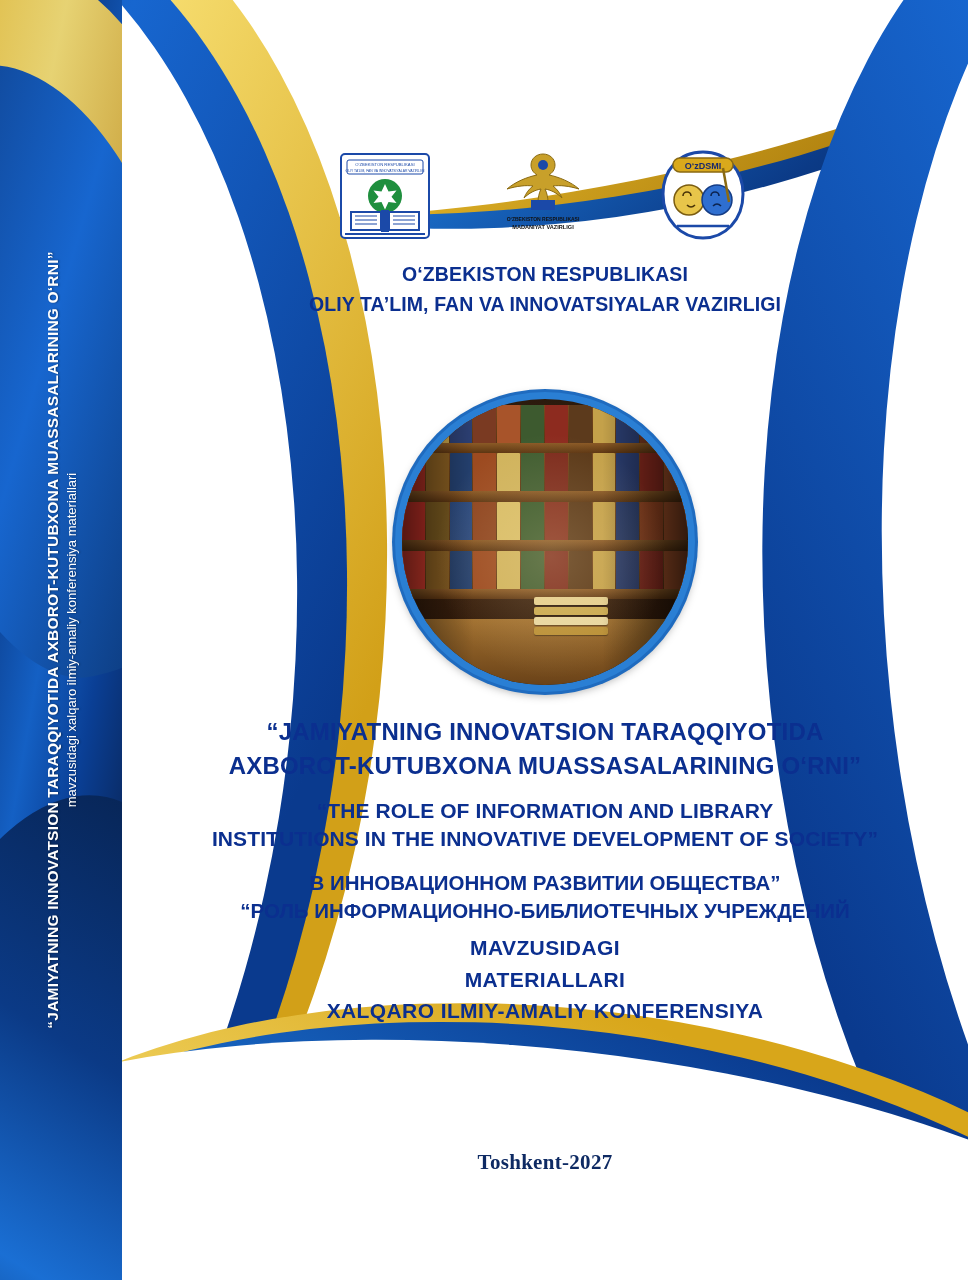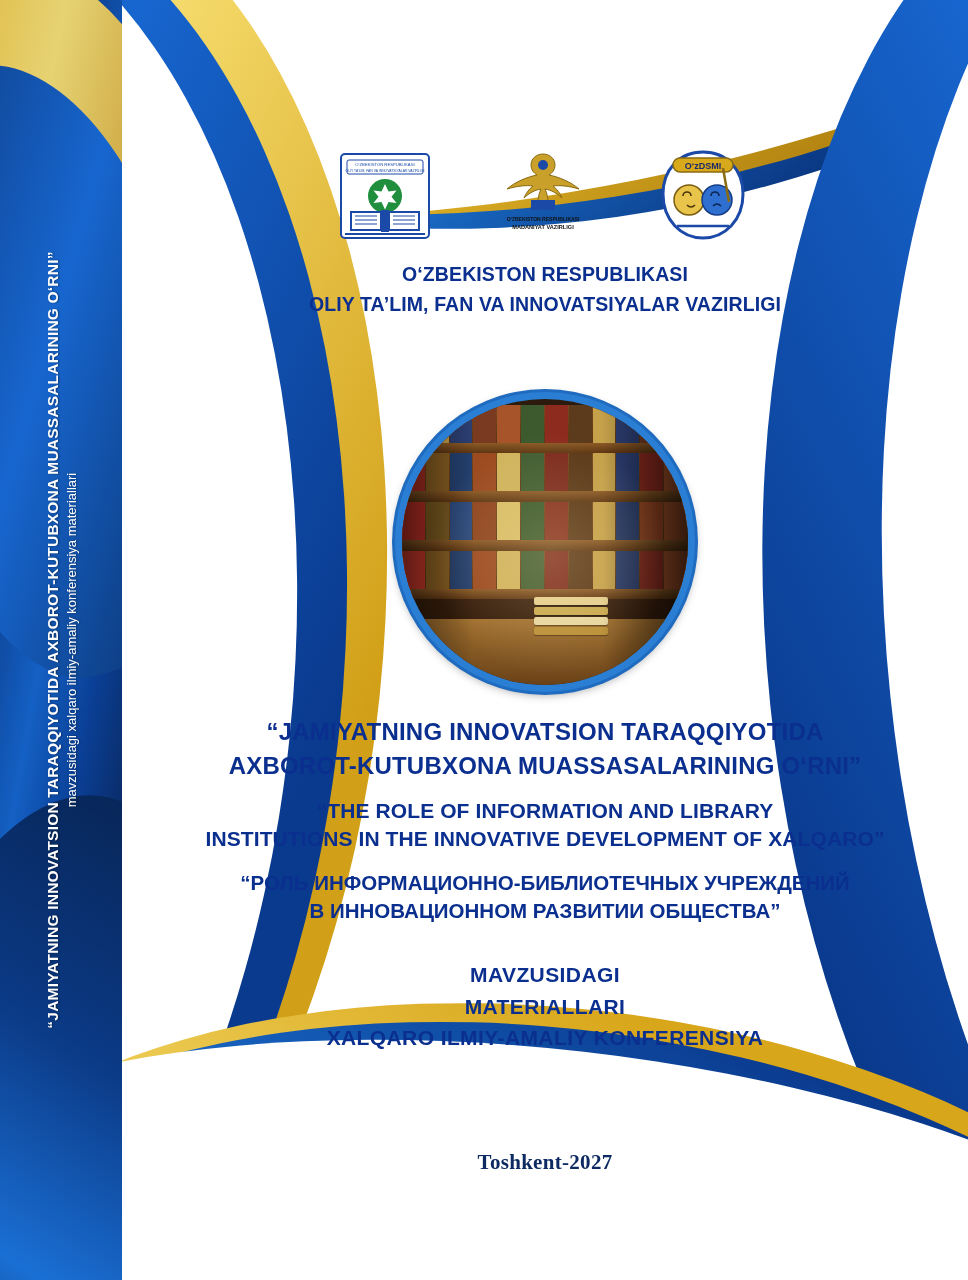--- a/index.html
+++ b/index.html
@@ -171,21 +171,21 @@
     color:#0b2f8f;font-weight:bold;font-size:24px;line-height:1.42;letter-spacing:.2px;
   }
   .t-en{
     margin-top:14px;color:#0b2f8f;font-weight:bold;font-size:21px;line-height:1.34;
     font-family:"Liberation Sans Narrow","Liberation Sans",sans-serif;letter-spacing:.1px;
   }
   .t-ru{
     margin-top:16px;color:#0b2f8f;font-weight:bold;font-size:20.5px;line-height:1.34;
   }
   .t-mav{
-    margin-top:35px;color:#0b2f8f;font-weight:bold;font-size:21px;line-height:1.5;letter-spacing:.4px;
+    margin-top:8px;color:#0b2f8f;font-weight:bold;font-size:21px;line-height:1.5;letter-spacing:.4px;
   }
 
   .city{
     position:absolute;top:1150px;left:0;width:846px;text-align:center;
     color:#0e2a63;font-weight:bold;font-size:21px;letter-spacing:.3px;
     font-family:"Liberation Serif",serif;
   }
 </style>
 </head>
 <body>
@@ -355,25 +355,25 @@
         </div>
       </div>
 
       <div class="titles">
         <div class="t-uz">
           <div>“JAMIYATNING INNOVATSION TARAQQIYOTIDA</div>
           <div>AXBOROT-KUTUBXONA MUASSASALARINING O‘RNI”</div>
         </div>
         <div class="t-en">
           <div>“THE ROLE OF INFORMATION AND LIBRARY</div>
-          <div>INSTITUTIONS IN THE INNOVATIVE DEVELOPMENT OF XALQARO”</div>
+          <div>INSTITUTIONS IN THE INNOVATIVE DEVELOPMENT OF SOCIETY”</div>
         </div>
         <div class="t-ru">
+          <div>В ИННОВАЦИОННОМ РАЗВИТИИ ОБЩЕСТВА”</div>
           <div>“РОЛЬ ИНФОРМАЦИОННО-БИБЛИОТЕЧНЫХ УЧРЕЖДЕНИЙ</div>
-          <div>В ИННОВАЦИОННОМ РАЗВИТИИ ОБЩЕСТВА”</div>
         </div>
         <div class="t-mav">
           <div>MAVZUSIDAGI</div>
           <div>MATERIALLARI</div>
           <div>XALQARO ILMIY-AMALIY KONFERENSIYA</div>
         </div>
       </div>
 
       <div class="city">Toshkent-2027</div>
 

